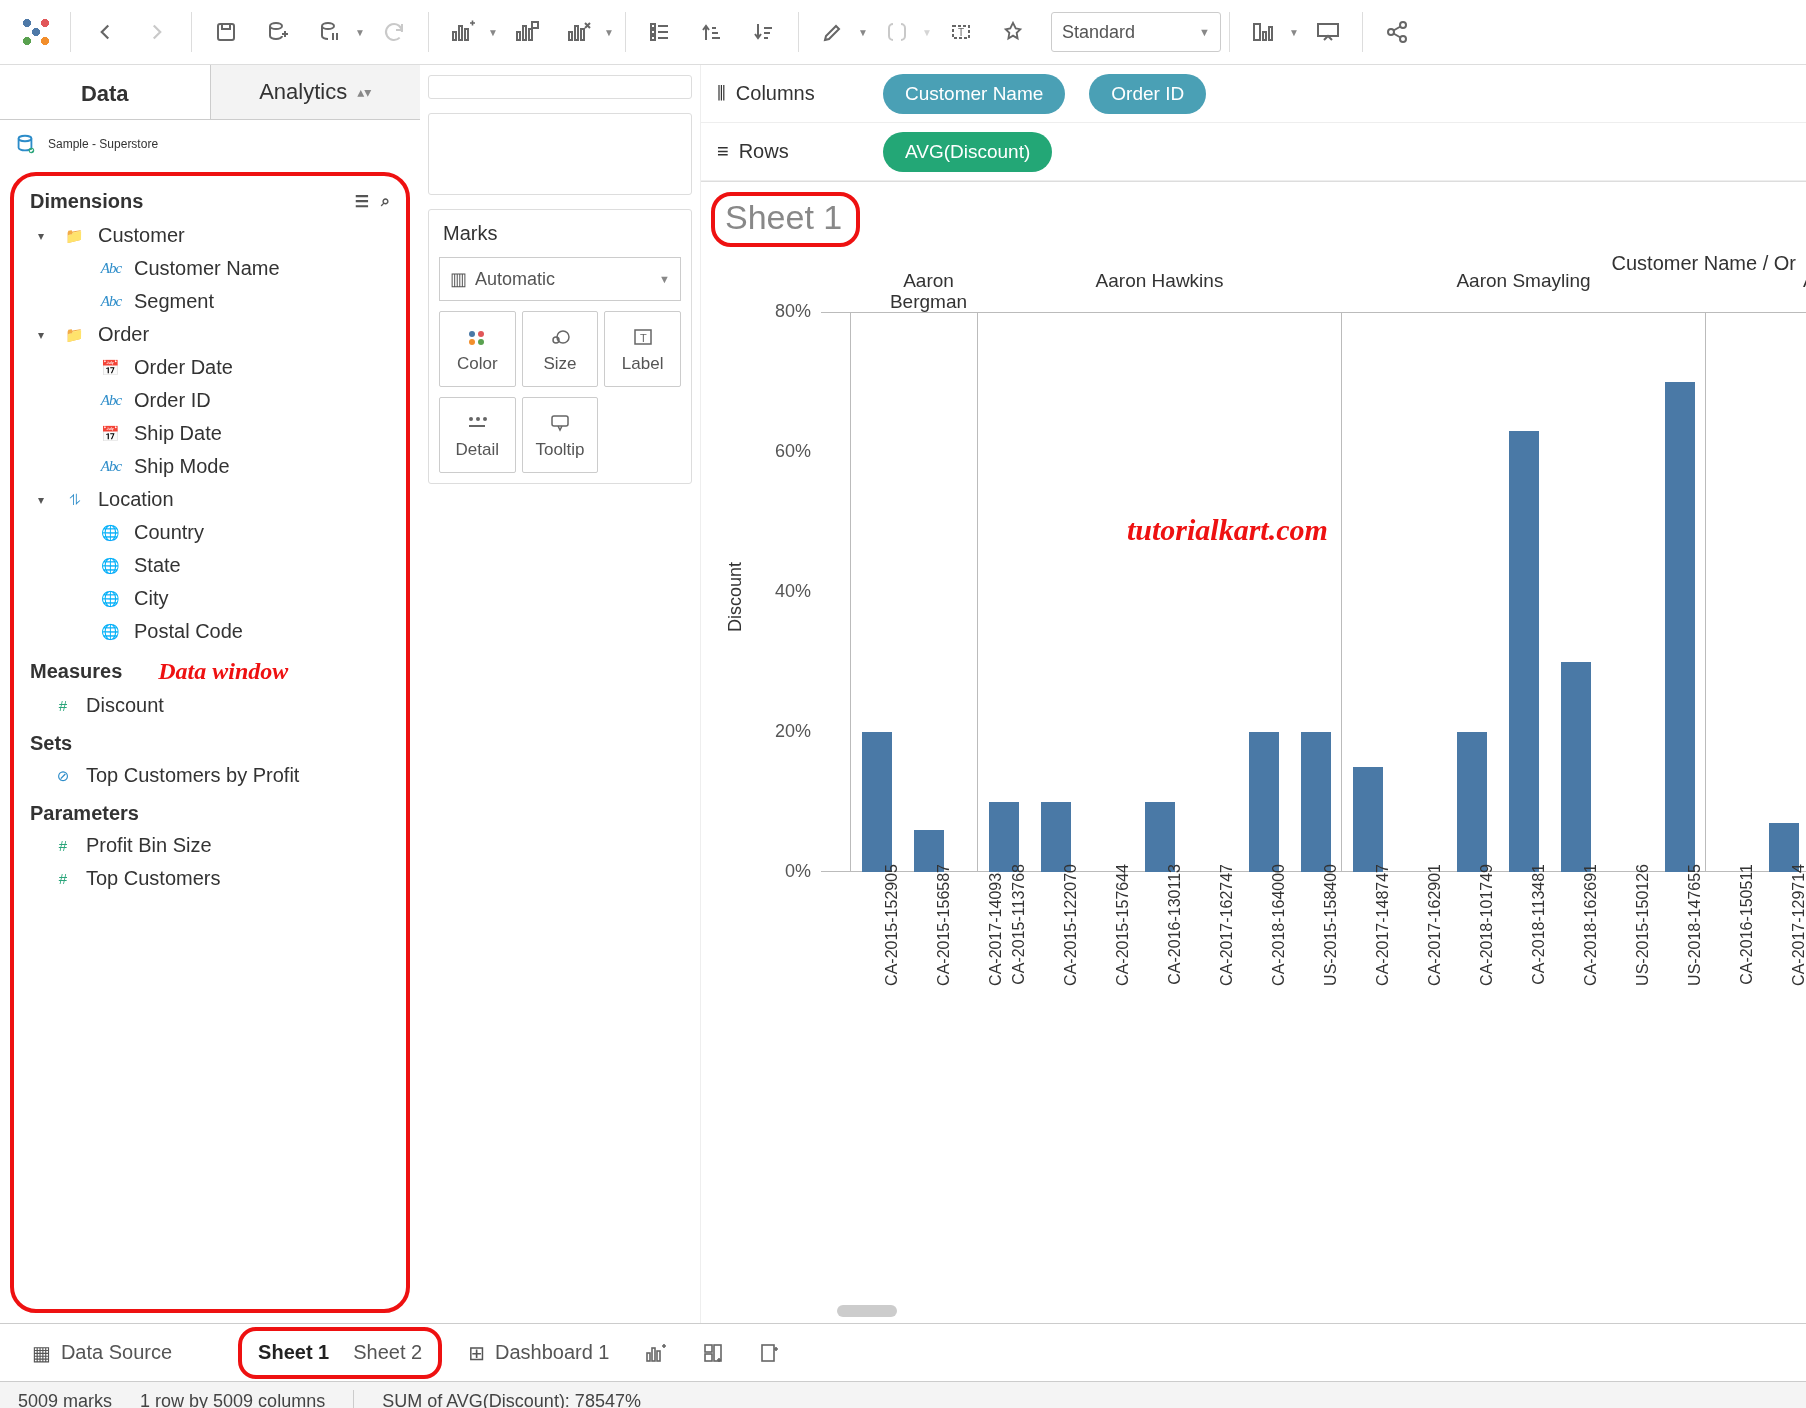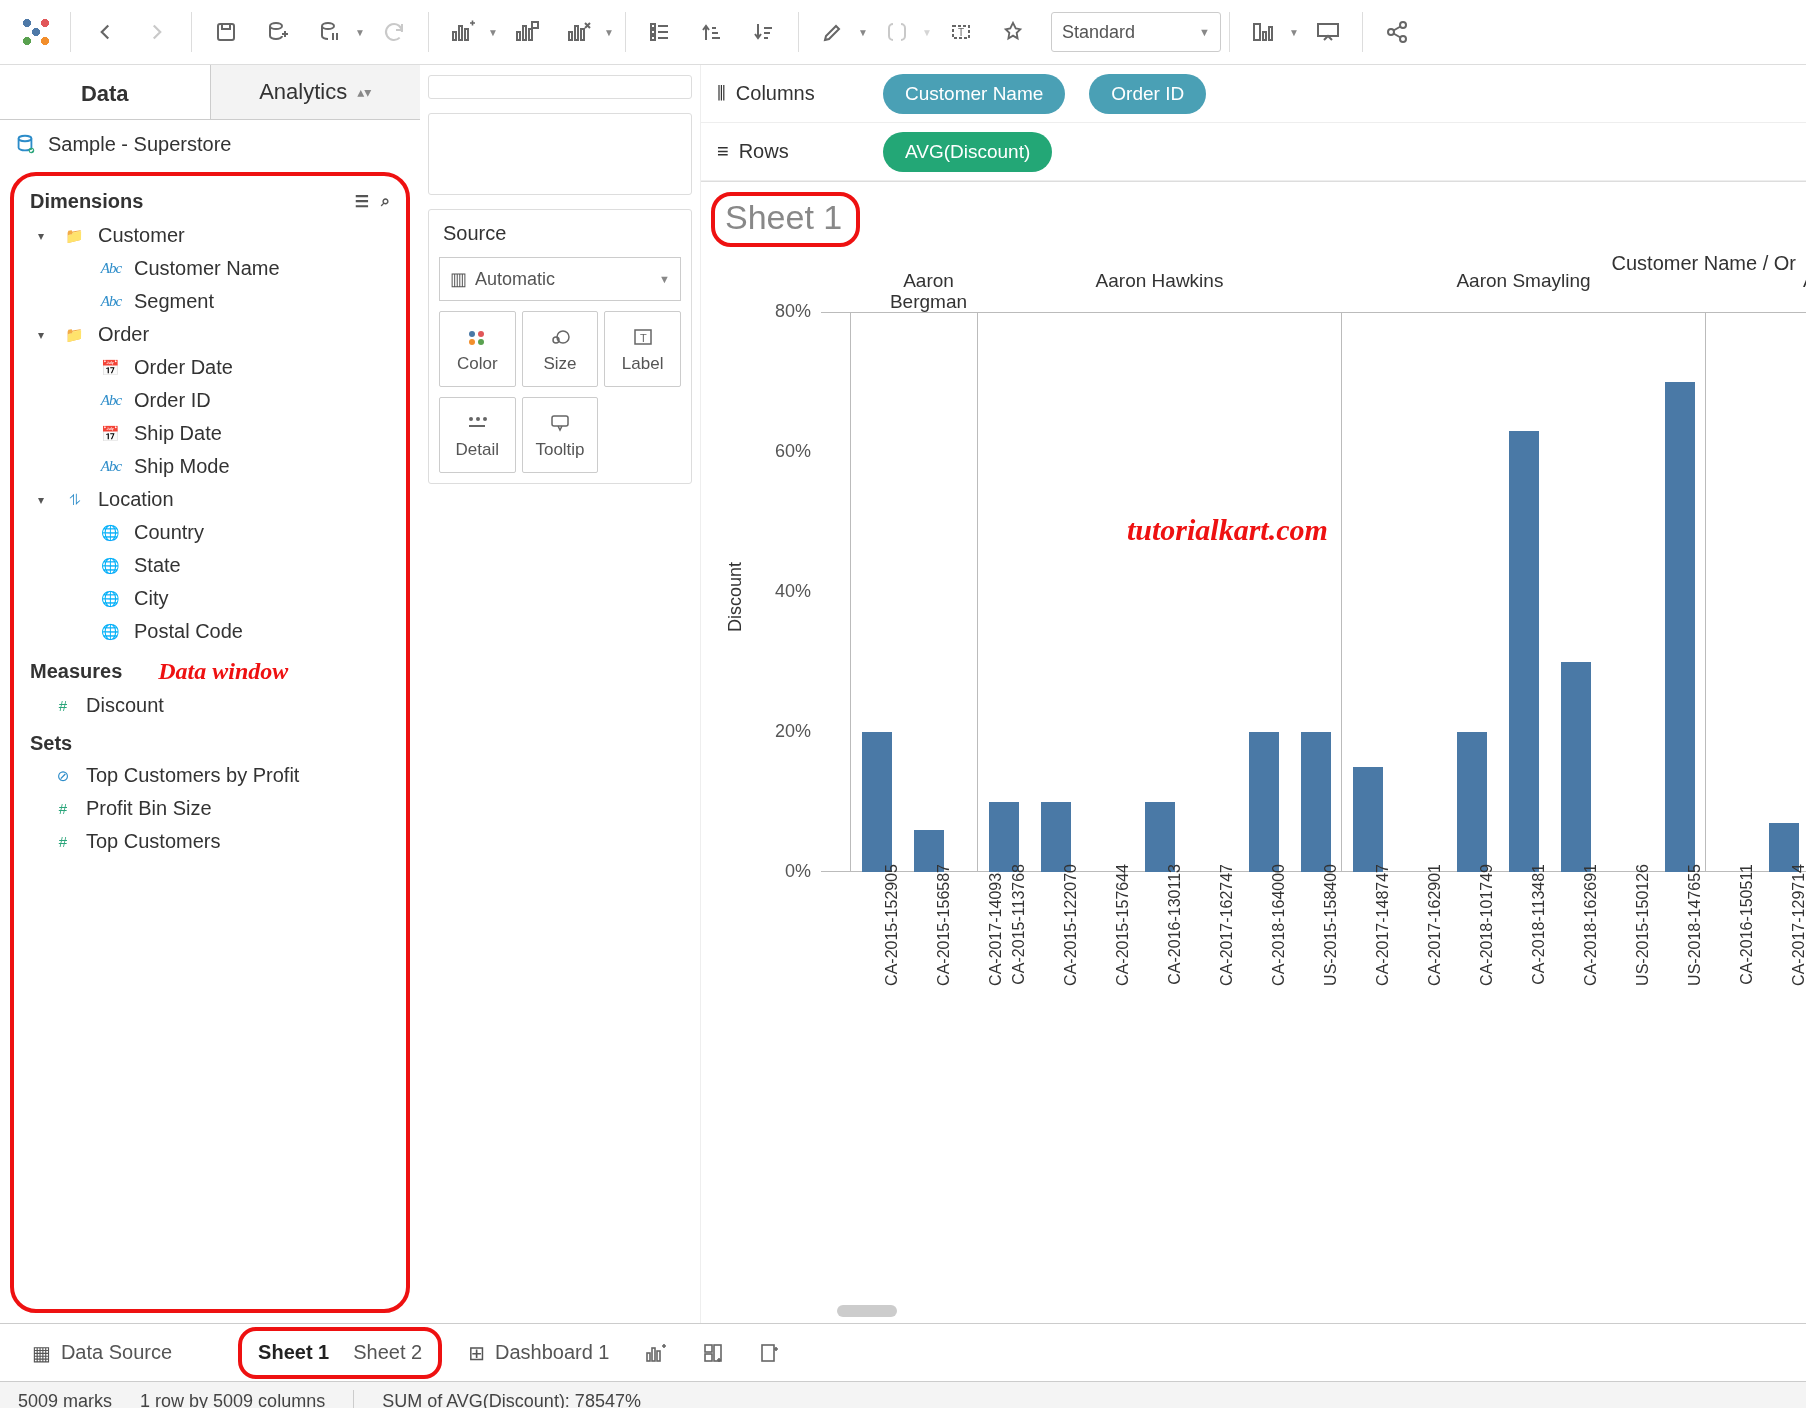--- a/index.html
+++ b/index.html
@@ -23,21 +23,21 @@
 .left-col { width: 420px; display: flex; flex-direction: column; }
 .cards-col { width: 280px; display: flex; flex-direction: column; padding: 10px 8px; gap: 14px; }
 .viz-col { flex: 1; display: flex; flex-direction: column; border-left: 1px solid #eee; }
 
 
 .side-tabs { display: flex; height: 55px; }
 .side-tab { flex: 1; display:flex; align-items:center; justify-content:center; font-size: 22px; border-bottom:1px solid #ccc;}
 .side-tab.active { font-weight: 700; border-top:3px solid transparent;}
 .side-tab:not(.active){ background:#f3f3f3; border-left:1px solid #ccc;text-align:right; }
 .side-tab .updown { font-size:14px; color:#888; margin-left:10px;}
-.ds-row { display:flex; align-items:center; height:48px; padding:0 14px; gap:12px; font-size:20px; }
+.ds-row { display:flex; align-items:center; height:48px; padding:0 14px; gap:12px; font-size:12px; }
 
 
 .data-window { margin: 4px 10px 10px 10px; border: 4px solid #e11; border-radius: 26px; padding: 8px 6px 44px 6px; flex:1; overflow:auto; position:relative;}
 .section-head { display:flex; align-items:center; justify-content:space-between; padding: 6px 10px; font-weight:700; font-size:20px;}
 .section-head .icons { display:flex; gap:12px; color:#555; font-size:16px;}
 .tree-item { display:flex; align-items:center; gap:10px; padding: 5px 0 5px 18px; font-size:20px; color:#333; cursor:pointer;}
 .tree-item.leaf { padding-left: 78px; }
 .tree-caret { width:14px; font-size:12px; color:#555;}
 .fld-icon { width:26px; text-align:center; font-size:15px; }
 .fld-icon.abc { color:#2c8cc9; font-family: Georgia, serif; font-style: italic; letter-spacing:-1px;}
@@ -337,40 +337,41 @@
           <span class="fld-icon num">#</span>
           <span>Discount</span>
         </div>
 
       <div class="section-title"><span>Sets</span></div>
       <div class="tree-item" style="padding-left:30px">
           <span class="fld-icon set">⊘</span>
           <span>Top Customers by Profit</span>
         </div>
 
+      <div class="section-title"><span>Parameters</span></div>
       <div class="tree-item" style="padding-left:30px">
           <span class="fld-icon num">#</span>
           <span>Profit Bin Size</span>
         </div>
       <div class="tree-item" style="padding-left:30px">
           <span class="fld-icon num">#</span>
           <span>Top Customers</span>
         </div>
     </div>
   </div>
 
   <div class="cards-col">
     <div class="card">
         <div style="height:22px"></div>
       </div>
     <div class="card">
         <div style="height:80px"></div>
       </div>
     <div class="card">
-      <div class="card-title">Source</div>
+      <div class="card-title">Marks</div>
       <div class="marks-dd">
         <span style="display:flex;align-items:center;gap:8px">
             <span>▥</span>
             <span>Automatic</span>
           </span>
         <span style="font-size:11px;color:#888">▼</span>
       </div>
       <div class="marks-grid">
         <div class="mark-btn">
             <span class="mi">

